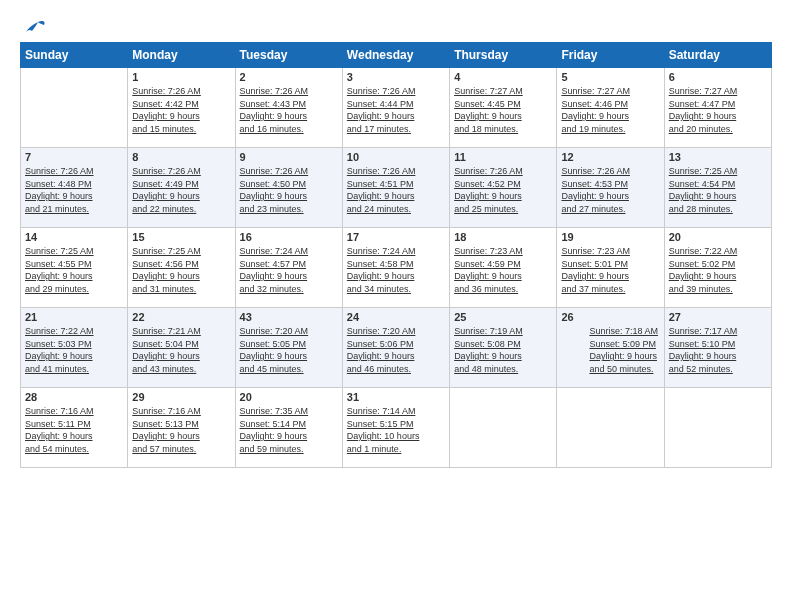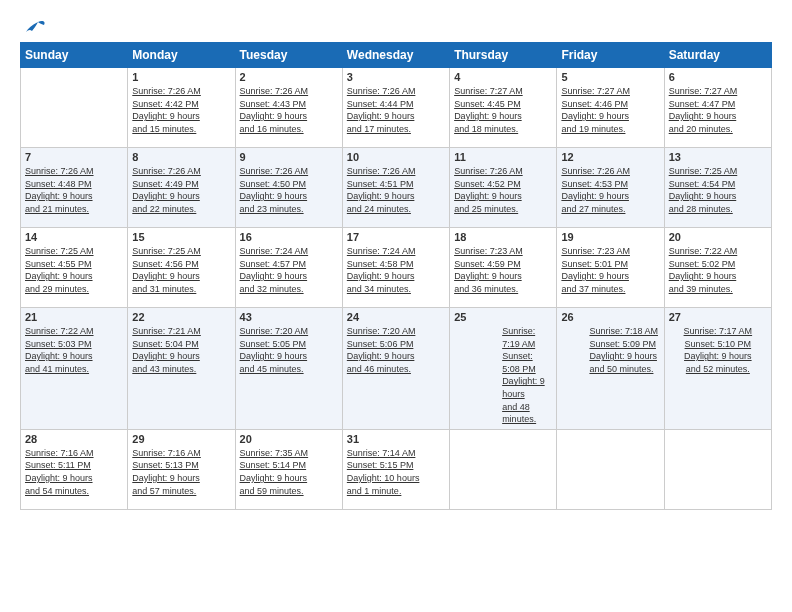--- a/index.html
+++ b/index.html
@@ -310,35 +310,35 @@
           </td>
           <td class="row-stripe">
             <span class="day-number">24</span>
             <div class="day-info" style="white-space: pre-line;">Sunrise: 7:20 AM
 Sunset: 5:06 PM
 Daylight: 9 hours
 and 46 minutes.</div>
           </td>
           <td class="row-stripe">
             <span class="day-number">25</span>
-            <div class="day-info" style="white-space: pre-line; margin-left: 48px;">Sunrise: 7:19 AM
+            <div class="day-info" style="white-space: pre-line;">Sunrise: 7:19 AM
 Sunset: 5:08 PM
 Daylight: 9 hours
 and 48 minutes.</div>
           </td>
           <td class="row-stripe">
             <span class="day-number">26</span>
             <div class="day-info" style="white-space: pre-line; margin-left: 28px;">Sunrise: 7:18 AM
 Sunset: 5:09 PM
 Daylight: 9 hours
 and 50 minutes.</div>
           </td>
           <td class="row-stripe">
             <span class="day-number">27</span>
-            <div class="day-info" style="white-space: pre-line; text-align: center;">Sunrise: 7:17 AM
+            <div class="day-info" style="white-space: pre-line;">Sunrise: 7:17 AM
 Sunset: 5:10 PM
 Daylight: 9 hours
 and 52 minutes.</div>
           </td>
         </tr>
         <tr>
           <td class="row-white">
             <span class="day-number">28</span>
             <div class="day-info" style="white-space: pre-line;">Sunrise: 7:16 AM
 Sunset: 5:11 PM

